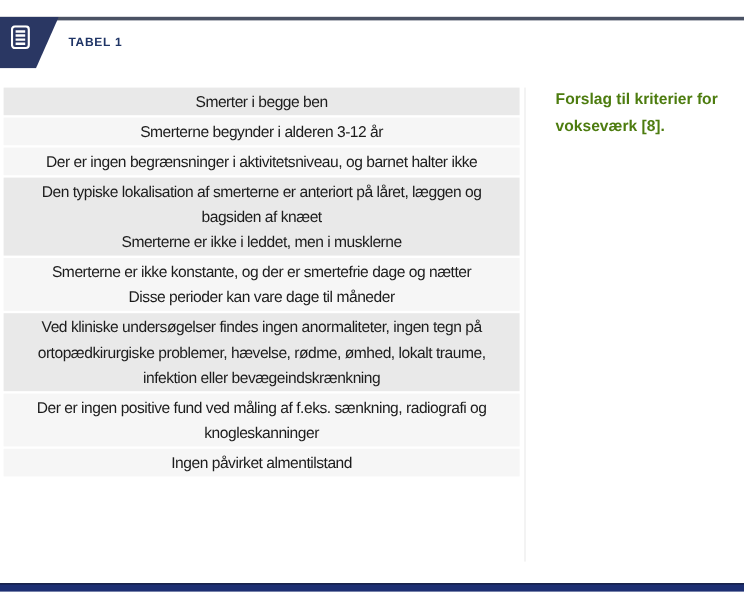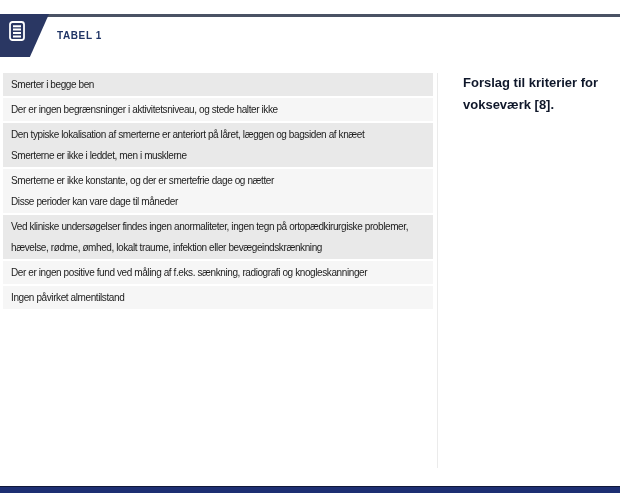--- a/index.html
+++ b/index.html
@@ -30,34 +30,35 @@
   .title{
     position:absolute;left:57px;top:30px;margin:0;
     font-size:10px;font-weight:bold;letter-spacing:0.6px;
     color:var(--title-navy);
   }
   .rows{
     position:absolute;left:3px;top:73px;width:430px;
   }
   .row{
     padding:1px 8px;margin-bottom:2px;
-    font-size:10px;line-height:21px;letter-spacing:-0.4px;
+    font-size:13px;line-height:21px;letter-spacing:-0.4px;
     color:var(--text);
     white-space:pre-line;
+    text-align:center;
   }
   .row--dark{background:var(--row-dark);}
   .row--light{background:var(--row-light);}
   .col-divider{
     position:absolute;left:437px;top:73px;width:1px;height:395px;
     background:#ebebeb;
   }
   .caption{
     position:absolute;left:463px;top:72px;width:142px;
     font-size:13px;font-weight:bold;line-height:21.5px;
-    color:#0f172a;
+    color:#4d7c0f;
   }
   .bottom-rule{
     position:absolute;left:0;top:486px;width:620px;height:6px;
     background:var(--bottom-navy);
     border-top:1px solid #10183a;
   }
 </style>
 </head>
 <body>
 
@@ -72,21 +73,22 @@
       <line x1="4" y1="12" x2="12" y2="12" stroke="#ffffff" stroke-width="2"></line>
       <line x1="4" y1="15.4" x2="12" y2="15.4" stroke="#ffffff" stroke-width="2"></line>
     </svg>
   </span>
 </div>
 
 <h1 class="title">TABEL 1</h1>
 
 <div class="rows">
   <div class="row row--dark">Smerter i begge ben</div>
-  <div class="row row--light">Der er ingen begrænsninger i aktivitetsniveau, og stede halter ikke</div>
+  <div class="row row--light">Smerterne begynder i alderen 3-12 år</div>
+  <div class="row row--light">Der er ingen begrænsninger i aktivitetsniveau, og barnet halter ikke</div>
   <div class="row row--dark">Den typiske lokalisation af smerterne er anteriort på låret, læggen og bagsiden af knæet
 Smerterne er ikke i leddet, men i musklerne</div>
   <div class="row row--light">Smerterne er ikke konstante, og der er smertefrie dage og nætter
 Disse perioder kan vare dage til måneder</div>
   <div class="row row--dark">Ved kliniske undersøgelser findes ingen anormaliteter, ingen tegn på ortopædkirurgiske problemer, hævelse, rødme, ømhed, lokalt traume, infektion eller bevægeindskrænkning</div>
   <div class="row row--light">Der er ingen positive fund ved måling af f.eks. sænkning, radiografi og knogleskanninger</div>
   <div class="row row--light">Ingen påvirket almentilstand</div>
 </div>
 
 <div class="col-divider"></div>

